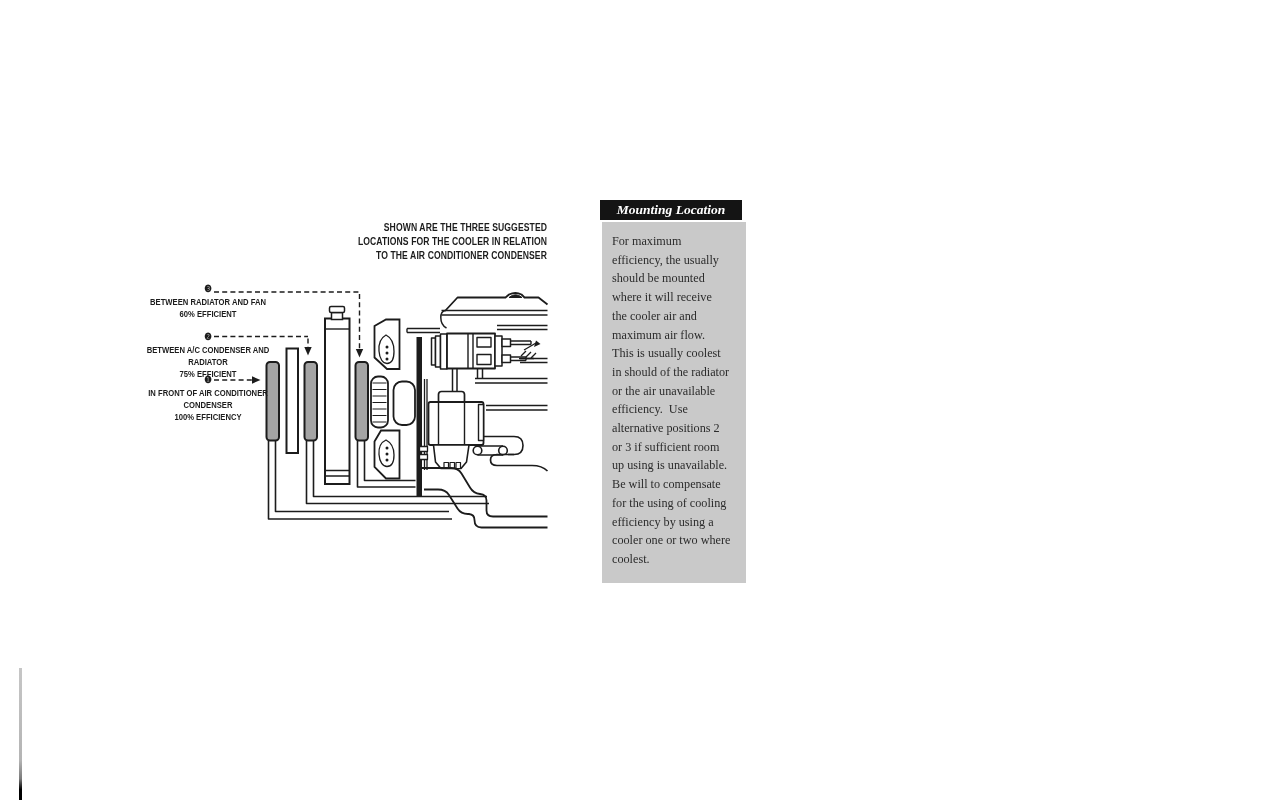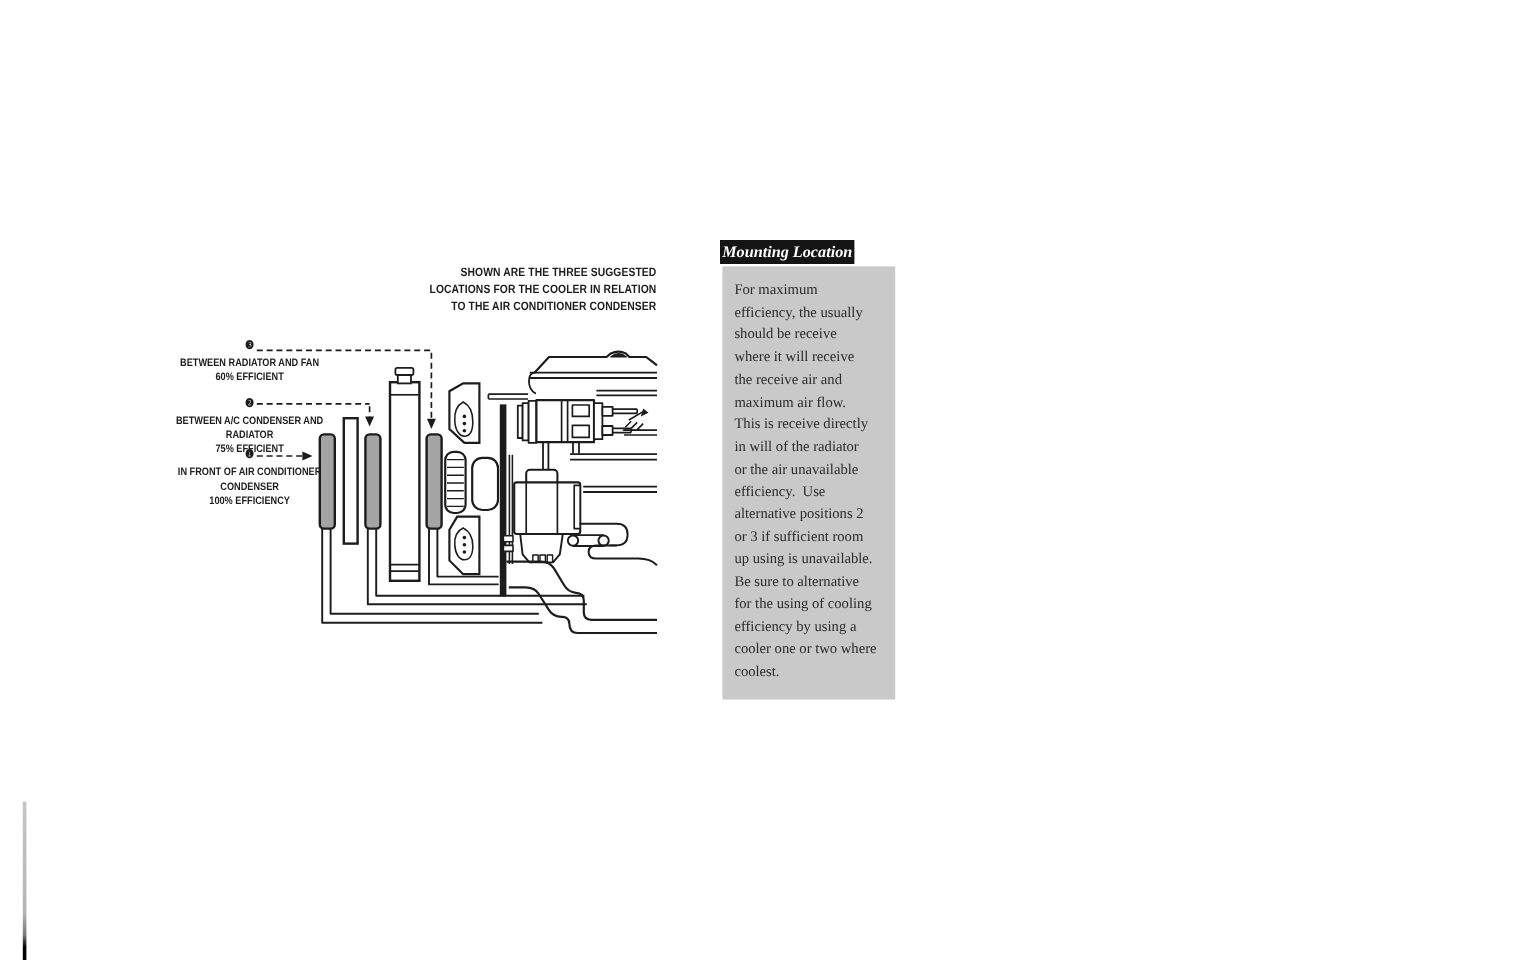--- a/index.html
+++ b/index.html
@@ -18,21 +18,21 @@
   }
   
   .lbl{
     left:123px;width:170px;text-align:center;font-weight:bold;font-size:9px;
     line-height:12px;transform:scaleX(0.85);transform-origin:50% 0;color:#1c1c1c;
   }
   .lbl .num{font-size:10px;line-height:11px;margin-bottom:2px;}
   #lbl-pos3{top:283px;} #lbl-pos2{top:331px;} #lbl-pos1{top:374px;}
   
   .panel-title{
-    left:600px;top:200px;width:112px;height:20px;background:#141414;color:#ffffff;
+    left:600px;top:200px;width:142px;height:20px;background:#141414;color:#ffffff;
     font-family:"Liberation Serif", serif;font-style:italic;font-weight:bold;
     font-size:13.5px;line-height:20px;text-align:center;
   }
   .panel-body{
     left:602px;top:222px;width:144px;height:361px;background:#c9c9c9;
     box-sizing:border-box;padding:10px 4px 16px 10px;
     font-family:"Liberation Serif", serif;font-size:12.2px;line-height:18.7px;color:#2b2b2b;
   }
   .panel-line{white-space:pre;}
   
@@ -191,31 +191,31 @@
   <div>IN FRONT OF AIR CONDITIONER</div>
   <div>CONDENSER</div>
   <div>100% EFFICIENCY</div>
 </div>
 
 <div class="abs panel-title">Mounting Location</div>
 
 <div class="abs panel-body">
   <div class="panel-line">For maximum</div>
   <div class="panel-line">efficiency, the usually</div>
-  <div class="panel-line">should be receive</div>
+  <div class="panel-line">should be mounted</div>
   <div class="panel-line">where it will receive</div>
-  <div class="panel-line">the receive air and</div>
+  <div class="panel-line">the cooler air and</div>
   <div class="panel-line">maximum air flow.</div>
-  <div class="panel-line">This is receive directly</div>
-  <div class="panel-line">in will of the radiator</div>
+  <div class="panel-line">This is usually coolest</div>
+  <div class="panel-line">in should of the radiator</div>
   <div class="panel-line">or the air unavailable</div>
   <div class="panel-line">efficiency.  Use</div>
   <div class="panel-line">alternative positions 2</div>
   <div class="panel-line">or 3 if sufficient room</div>
   <div class="panel-line">up using is unavailable.</div>
-  <div class="panel-line">Be sure to alternative</div>
+  <div class="panel-line">Be will to compensate</div>
   <div class="panel-line">for the using of cooling</div>
   <div class="panel-line">efficiency by using a</div>
   <div class="panel-line">cooler one or two where</div>
   <div class="panel-line">coolest.</div>
 </div>
 
 <div class="abs edge-artifact"></div>
 
 </body></html>

